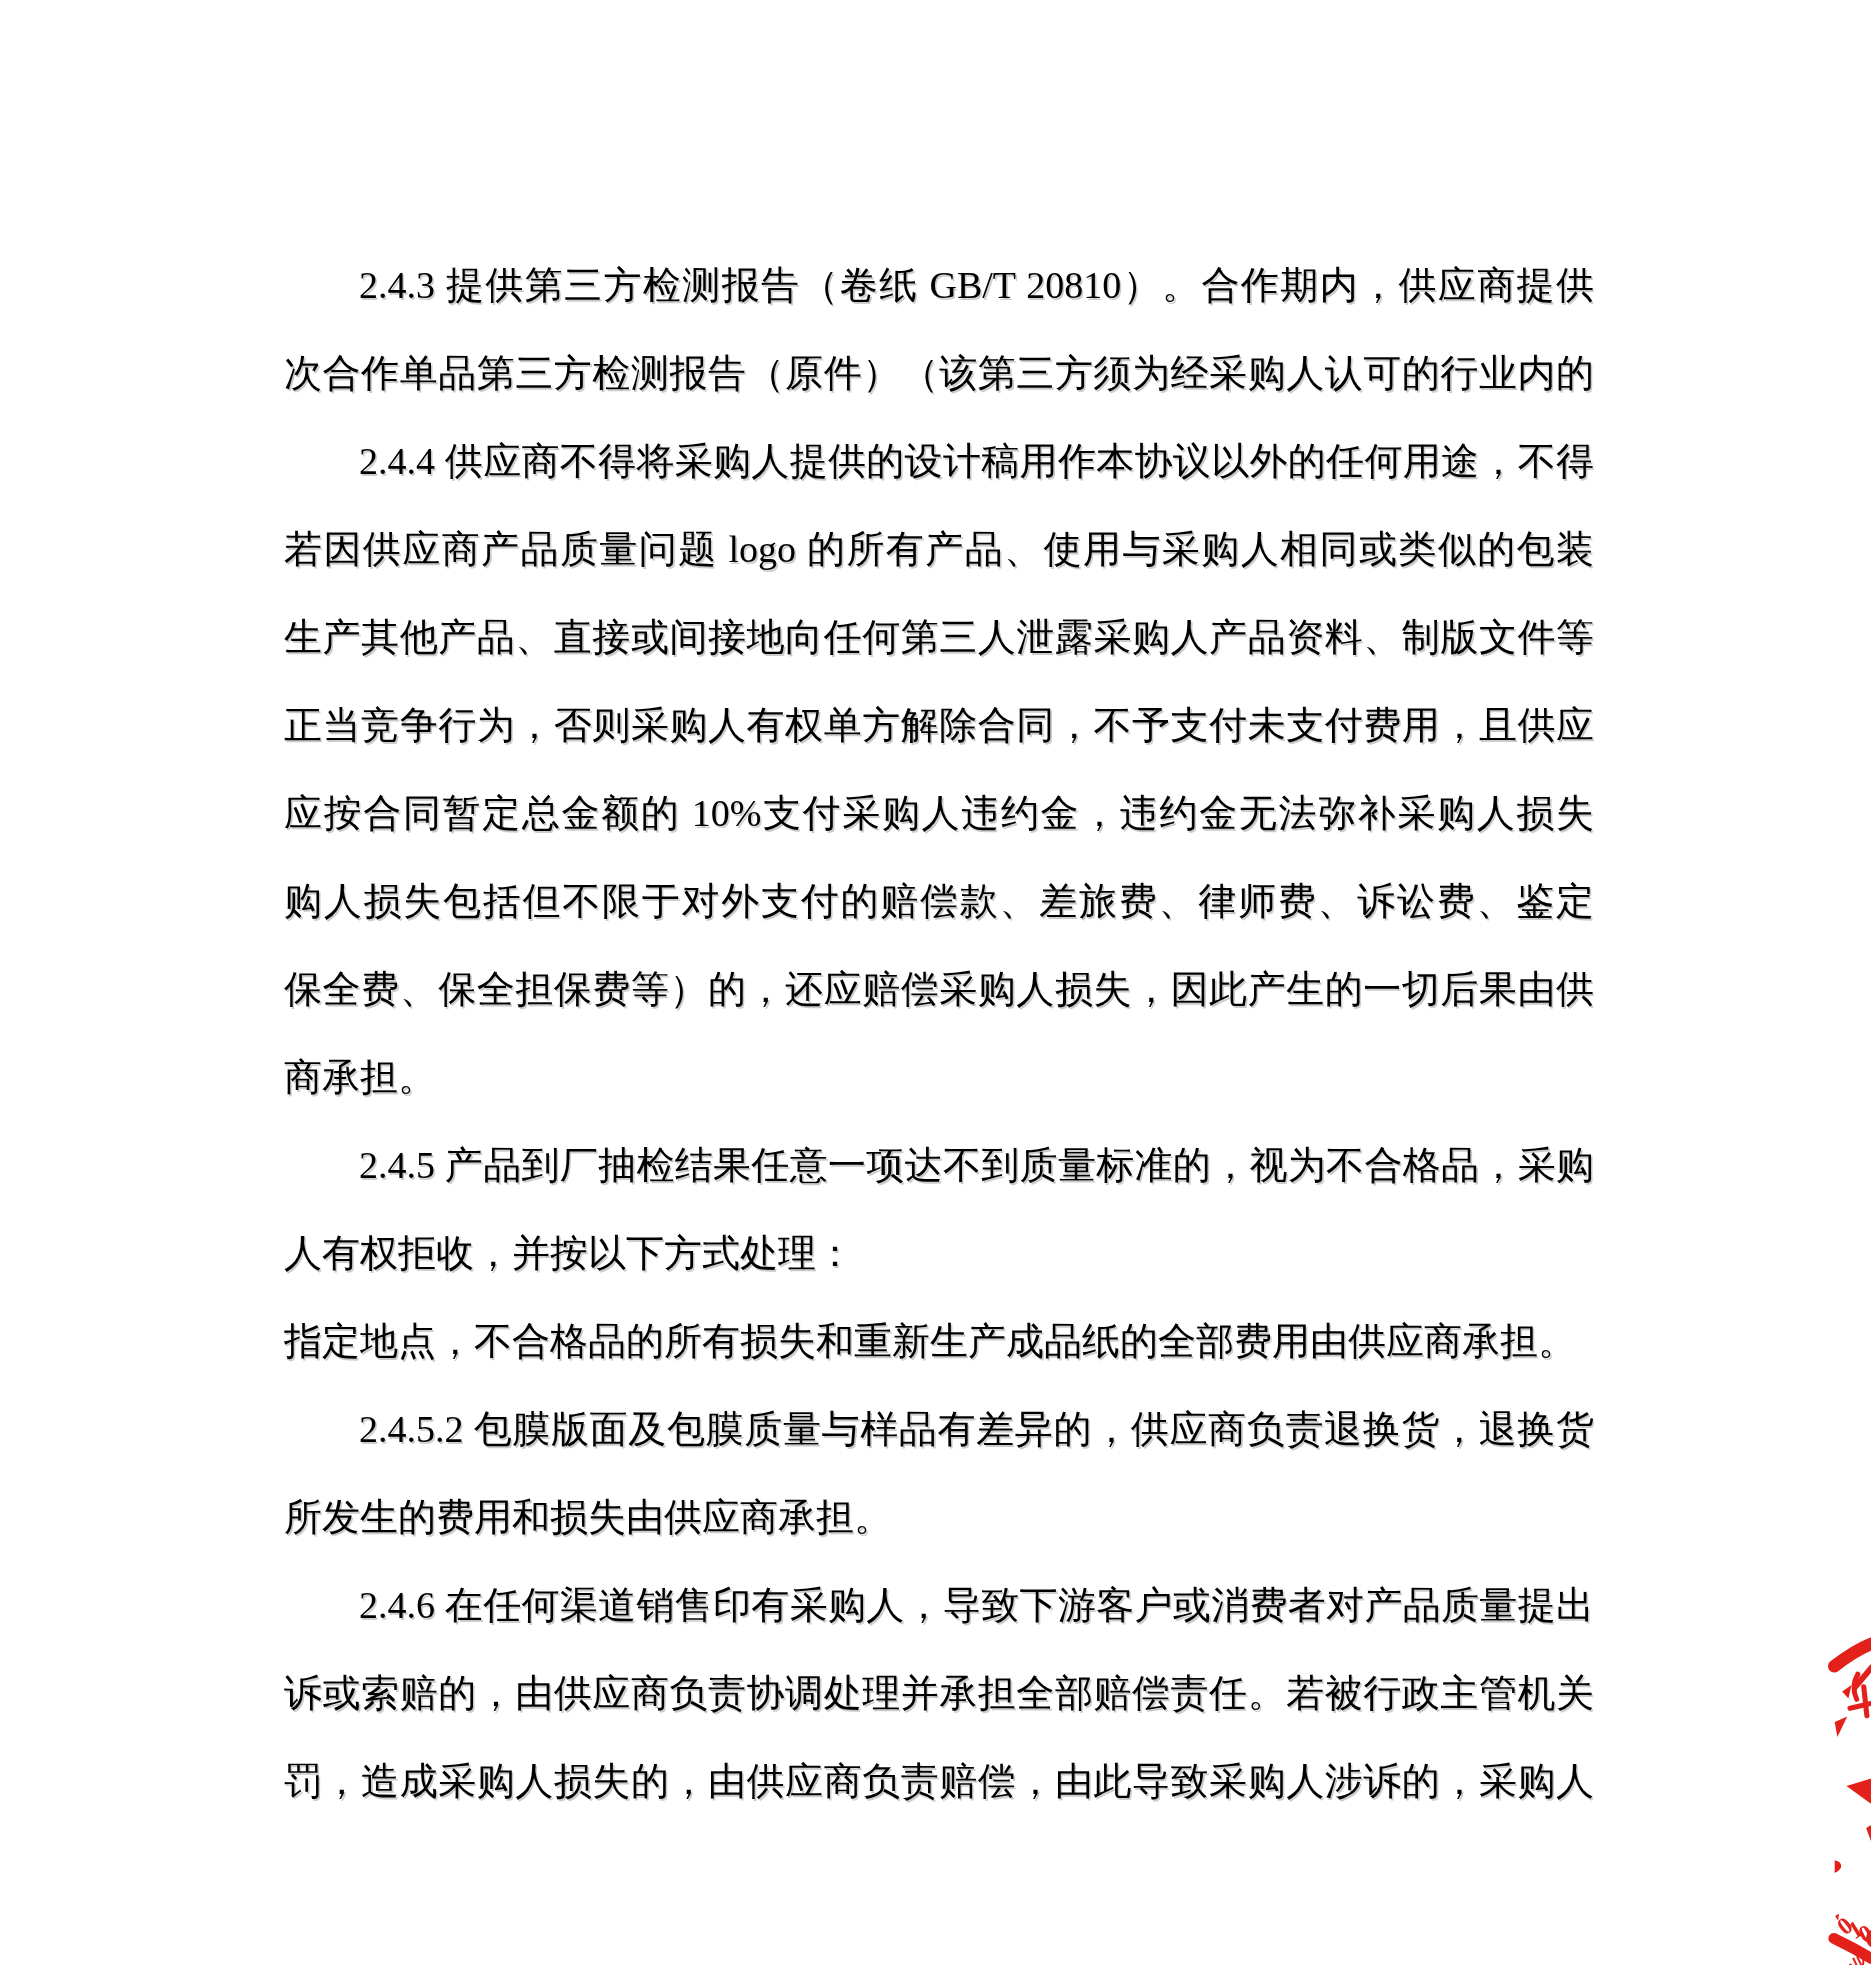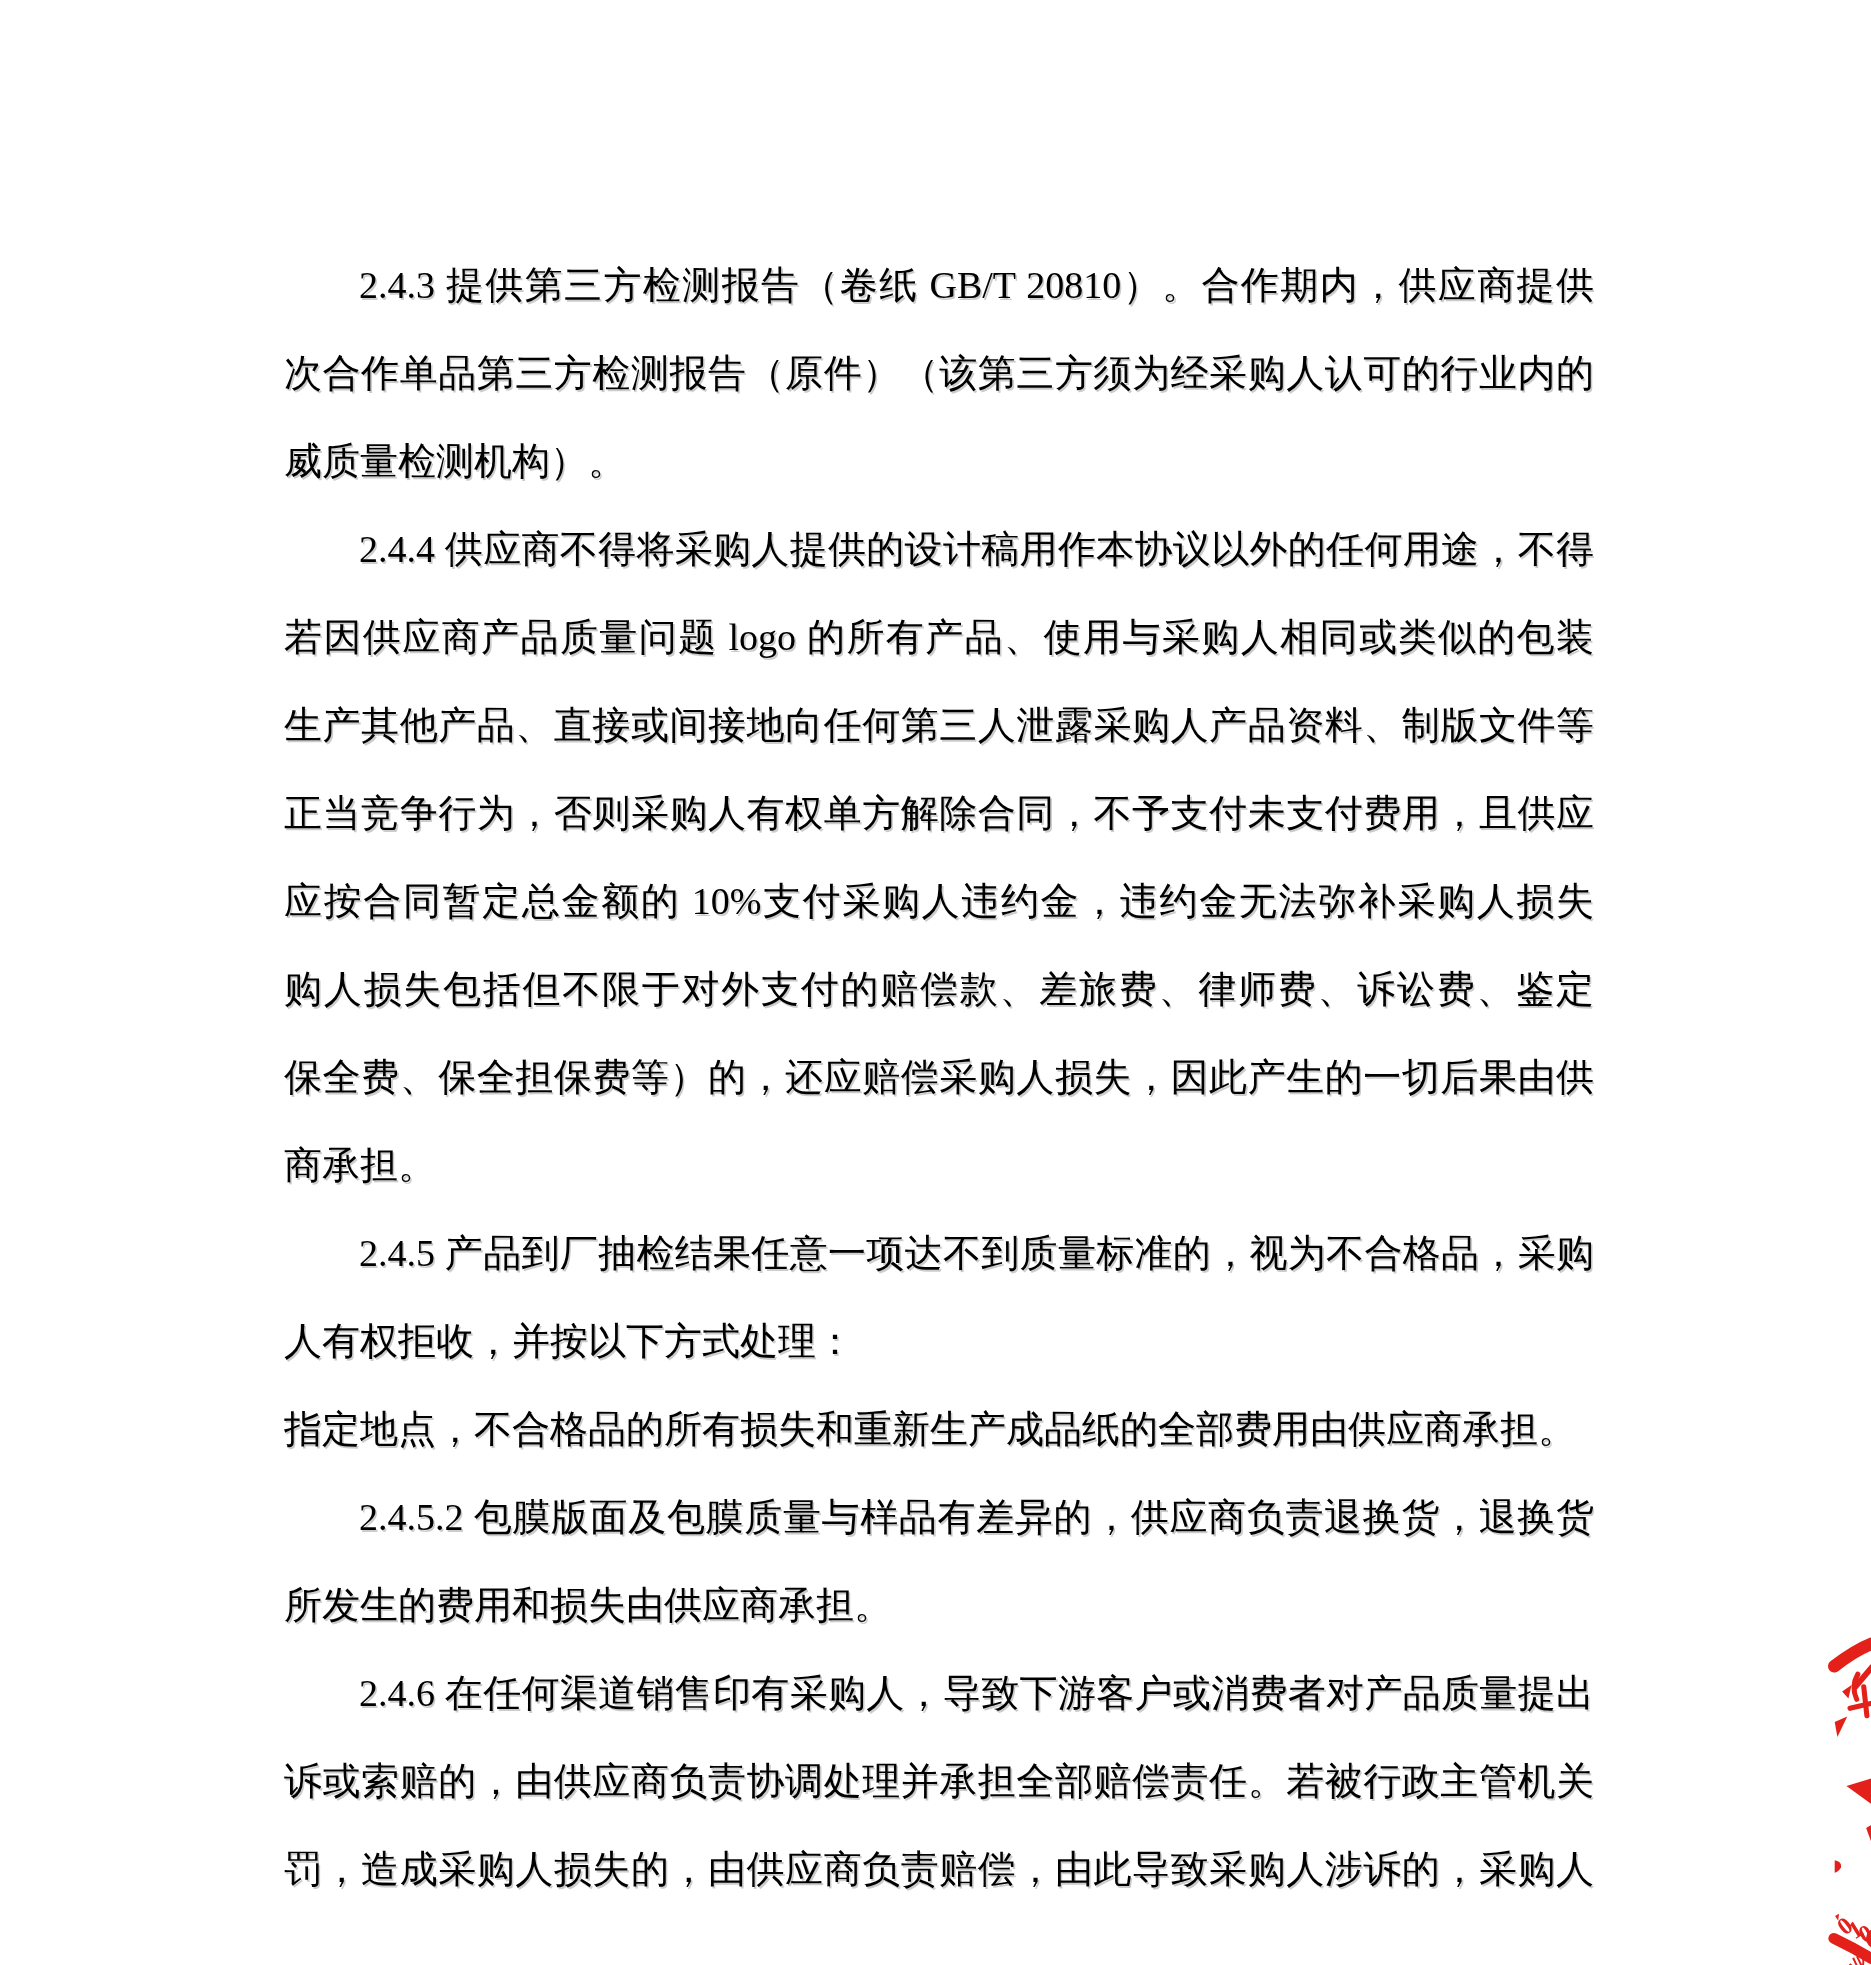--- a/index.html
+++ b/index.html
@@ -45,21 +45,20 @@
   }
 </style>
 </head>
 <body>
 
 <div class="page">
 
   <div class="text-block">
     <div class="ln full indent">2.4.3 提供第三方检测报告（卷纸 GB/T 20810）。合作期内，供应商提供一</div>
     <div class="ln full">次合作单品第三方检测报告（原件）（该第三方须为经采购人认可的行业内的权</div>
-    <div class="ln">威质量检测机构）。</div>
 
     <div class="ln full indent">2.4.4 供应商不得将采购人提供的设计稿用作本协议以外的任何用途，不得</div>
     <div class="ln full">若因供应商产品质量问题 logo 的所有产品、使用与采购人相同或类似的包装</div>
     <div class="ln full">生产其他产品、直接或间接地向任何第三人泄露采购人产品资料、制版文件等不</div>
     <div class="ln full">正当竞争行为，否则采购人有权单方解除合同，不予支付未支付费用，且供应商</div>
     <div class="ln full">应按合同暂定总金额的 10%支付采购人违约金，违约金无法弥补采购人损失（采</div>
     <div class="ln full">购人损失包括但不限于对外支付的赔偿款、差旅费、律师费、诉讼费、鉴定费、</div>
     <div class="ln full">保全费、保全担保费等）的，还应赔偿采购人损失，因此产生的一切后果由供应</div>
     <div class="ln">商承担。</div>
 

